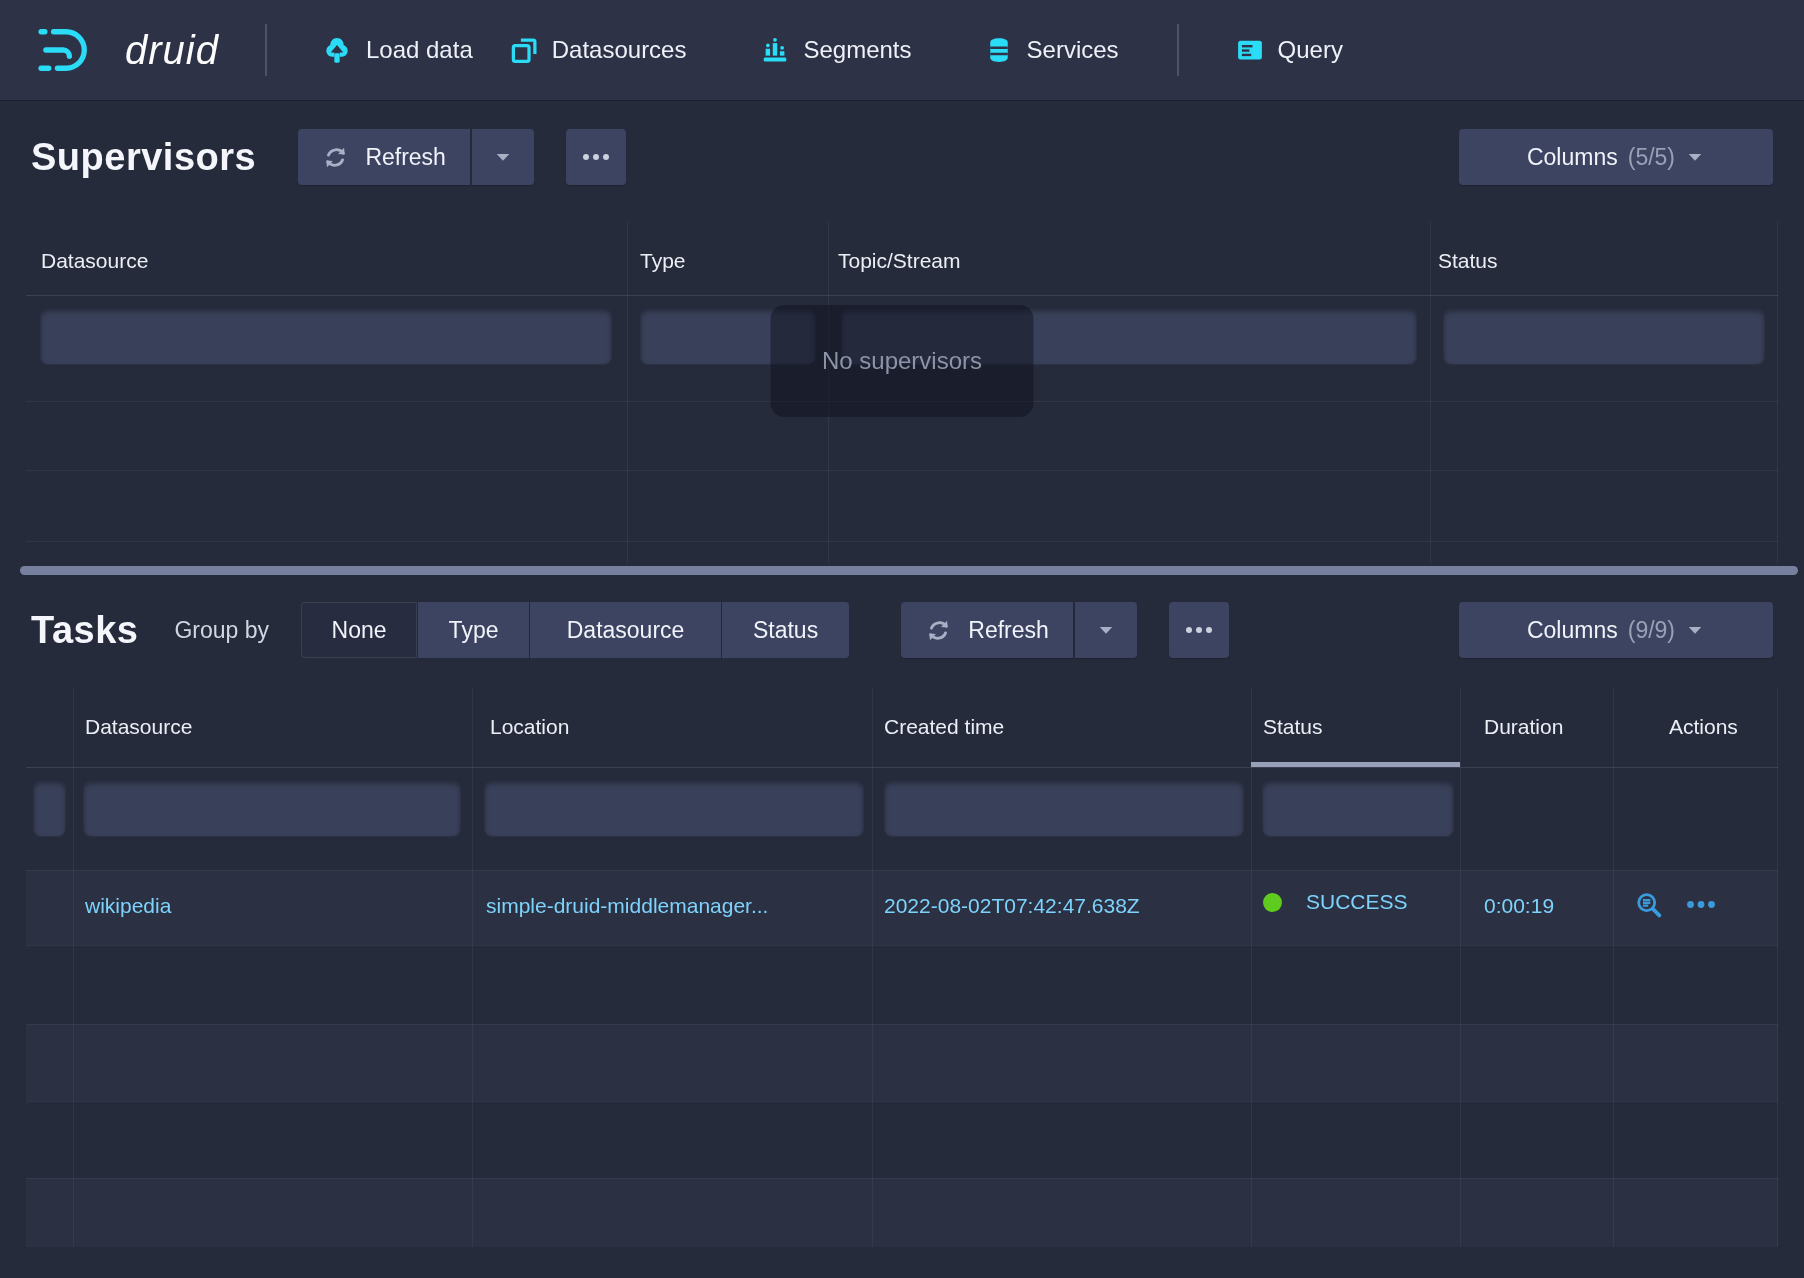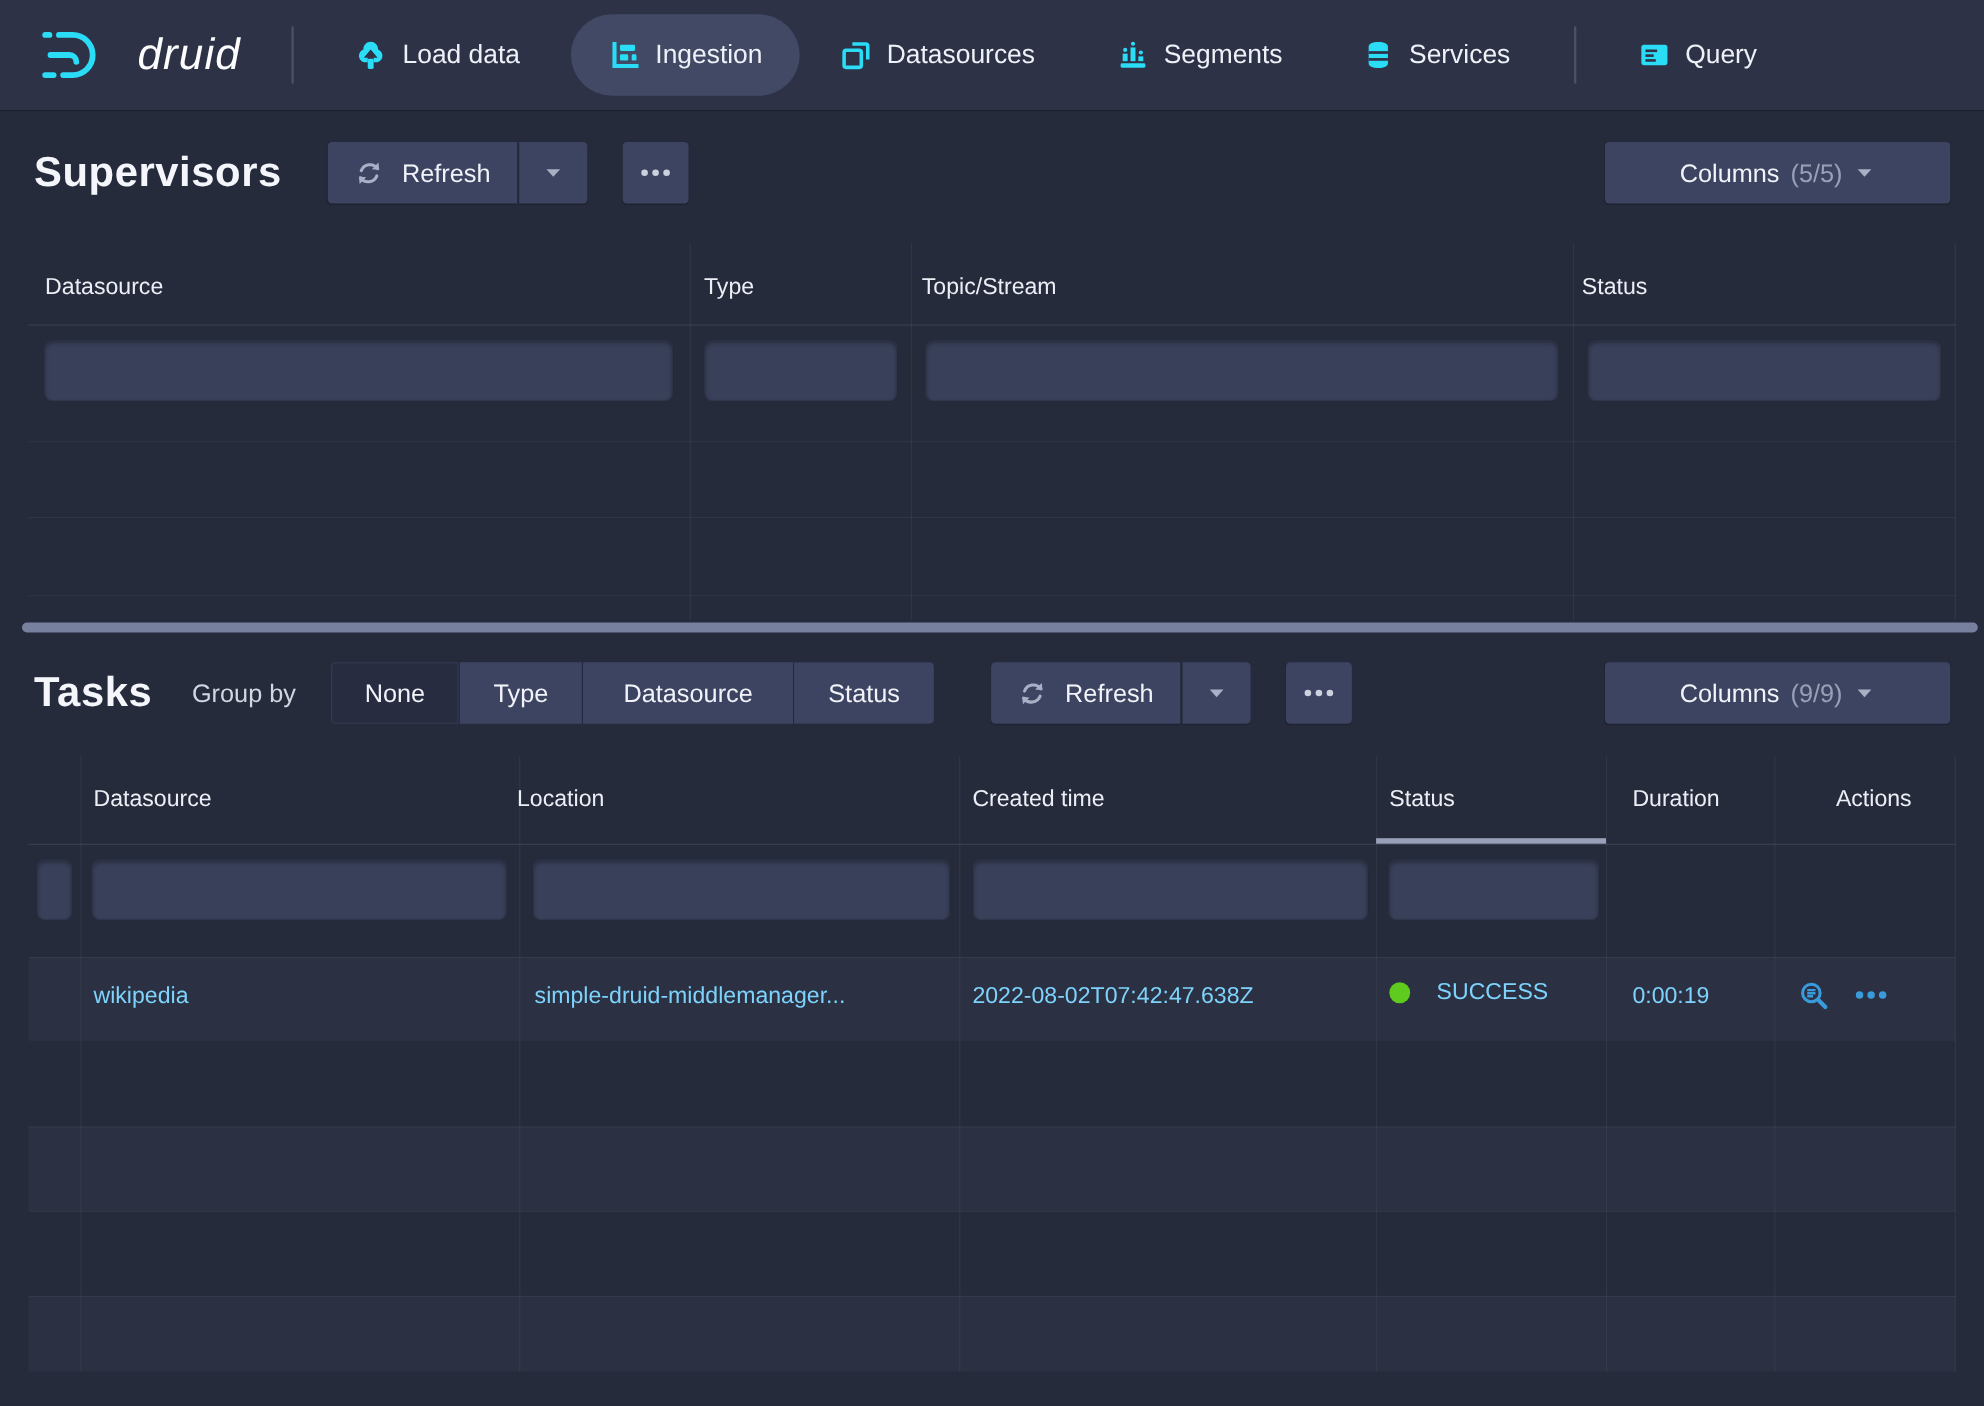--- a/index.html
+++ b/index.html
@@ -117,31 +117,20 @@
   <div class="nav-item ni-load">
     <span class="nicon">
       <svg width="32" height="32" viewBox="0 0 24 24" fill="currentColor">
         <path d="M12 3c-2.8 0-5 2.2-5 5v.3C5.2 9 4 10.6 4 12.5 4 14.9 5.9 17 8.3 17H10v-3.2H7.3L12 8.2l4.7 5.6H14V17h1.7c2.4 0 4.3-2.1 4.3-4.5 0-1.9-1.2-3.5-3-4.2V8c0-2.8-2.2-5-5-5z"></path>
         <rect x="10" y="14.5" width="4" height="7" rx="1"></rect>
       </svg>
     </span>
     <span>Load data</span>
   </div>
 
-  <div class="nav-item ni-ingestion">
-    <span class="nicon">
-      <svg width="30" height="30" viewBox="0 0 24 24" fill="currentColor">
-        <path d="M3 2.5h3v16h16v3H3z"></path>
-        <rect x="8.5" y="4.5" width="11" height="4.5" rx="1"></rect>
-        <rect x="8.5" y="11.5" width="6" height="4.5" rx="1"></rect>
-        <rect x="17" y="11.5" width="3.5" height="4.5" rx="1"></rect>
-      </svg>
-    </span>
-    <span>Ingestion</span>
-  </div>
 
   <div class="nav-item ni-datasources">
     <span class="nicon">
       <svg width="30" height="30" viewBox="0 0 24 24" fill="none" stroke="currentColor" stroke-width="2.6">
         <rect x="3.5" y="8.5" width="12.5" height="12.5" rx="1.5"></rect>
         <path d="M9.5 4 h10 a1.2 1.2 0 0 1 1.2 1.2 v10"></path>
       </svg>
     </span>
     <span>Datasources</span>
   </div>
@@ -245,20 +234,21 @@
   <div class="hline hdr" style="top:74px"></div>
   <div class="hline" style="top:180px"></div>
   <div class="hline" style="top:249px"></div>
   <div class="hline" style="top:320px"></div>
 
   <input class="filter-input" style="left: 14px; top: 88px; width: 572px;">
   <input class="filter-input" style="left: 614px; top: 88px; width: 176px;">
   <input class="filter-input" style="left: 815px; top: 88px; width: 576px;">
   <input class="filter-input" style="left: 1417px; top: 88px; width: 322px;">
 
+  <div class="empty-state">No supervisors</div>
 </div>
 
 <div class="scrollbar-h"></div>
 
 <div class="section-bar task-bar">
   <div class="page-title">Tasks</div>
   <div class="groupby-label">Group by</div>
   <div class="seg-group">
     <button class="seg active w-none">None</button>
     <button class="seg w-type">Type</button>
@@ -315,21 +305,21 @@
 
   <div class="vline" style="left:47px"></div>
   <div class="vline" style="left:446px"></div>
   <div class="vline" style="left:846px"></div>
   <div class="vline" style="left:1225px"></div>
   <div class="vline" style="left:1434px"></div>
   <div class="vline" style="left:1587px"></div>
   <div class="vline" style="left:1751px"></div>
 
   <div class="th" style="left:59px;top:28px">Datasource</div>
-  <div class="th" style="left:444px;top:28px">Location</div>
+  <div class="th" style="left:464px;top:28px">Location</div>
   <div class="th" style="left:858px;top:28px">Created time</div>
   <div class="th" style="left:1237px;top:28px">Status</div>
   <div class="th" style="left:1458px;top:28px">Duration</div>
   <div class="th" style="left:1643px;top:28px">Actions</div>
   <div class="sort-bar" style="left:1225px;width:209px;top:75px"></div>
 
   <div class="hline hdr" style="top:80px"></div>
   <div class="hline" style="top:183px"></div>
   <div class="hline" style="top:258px"></div>
   <div class="hline" style="top:337px"></div>

